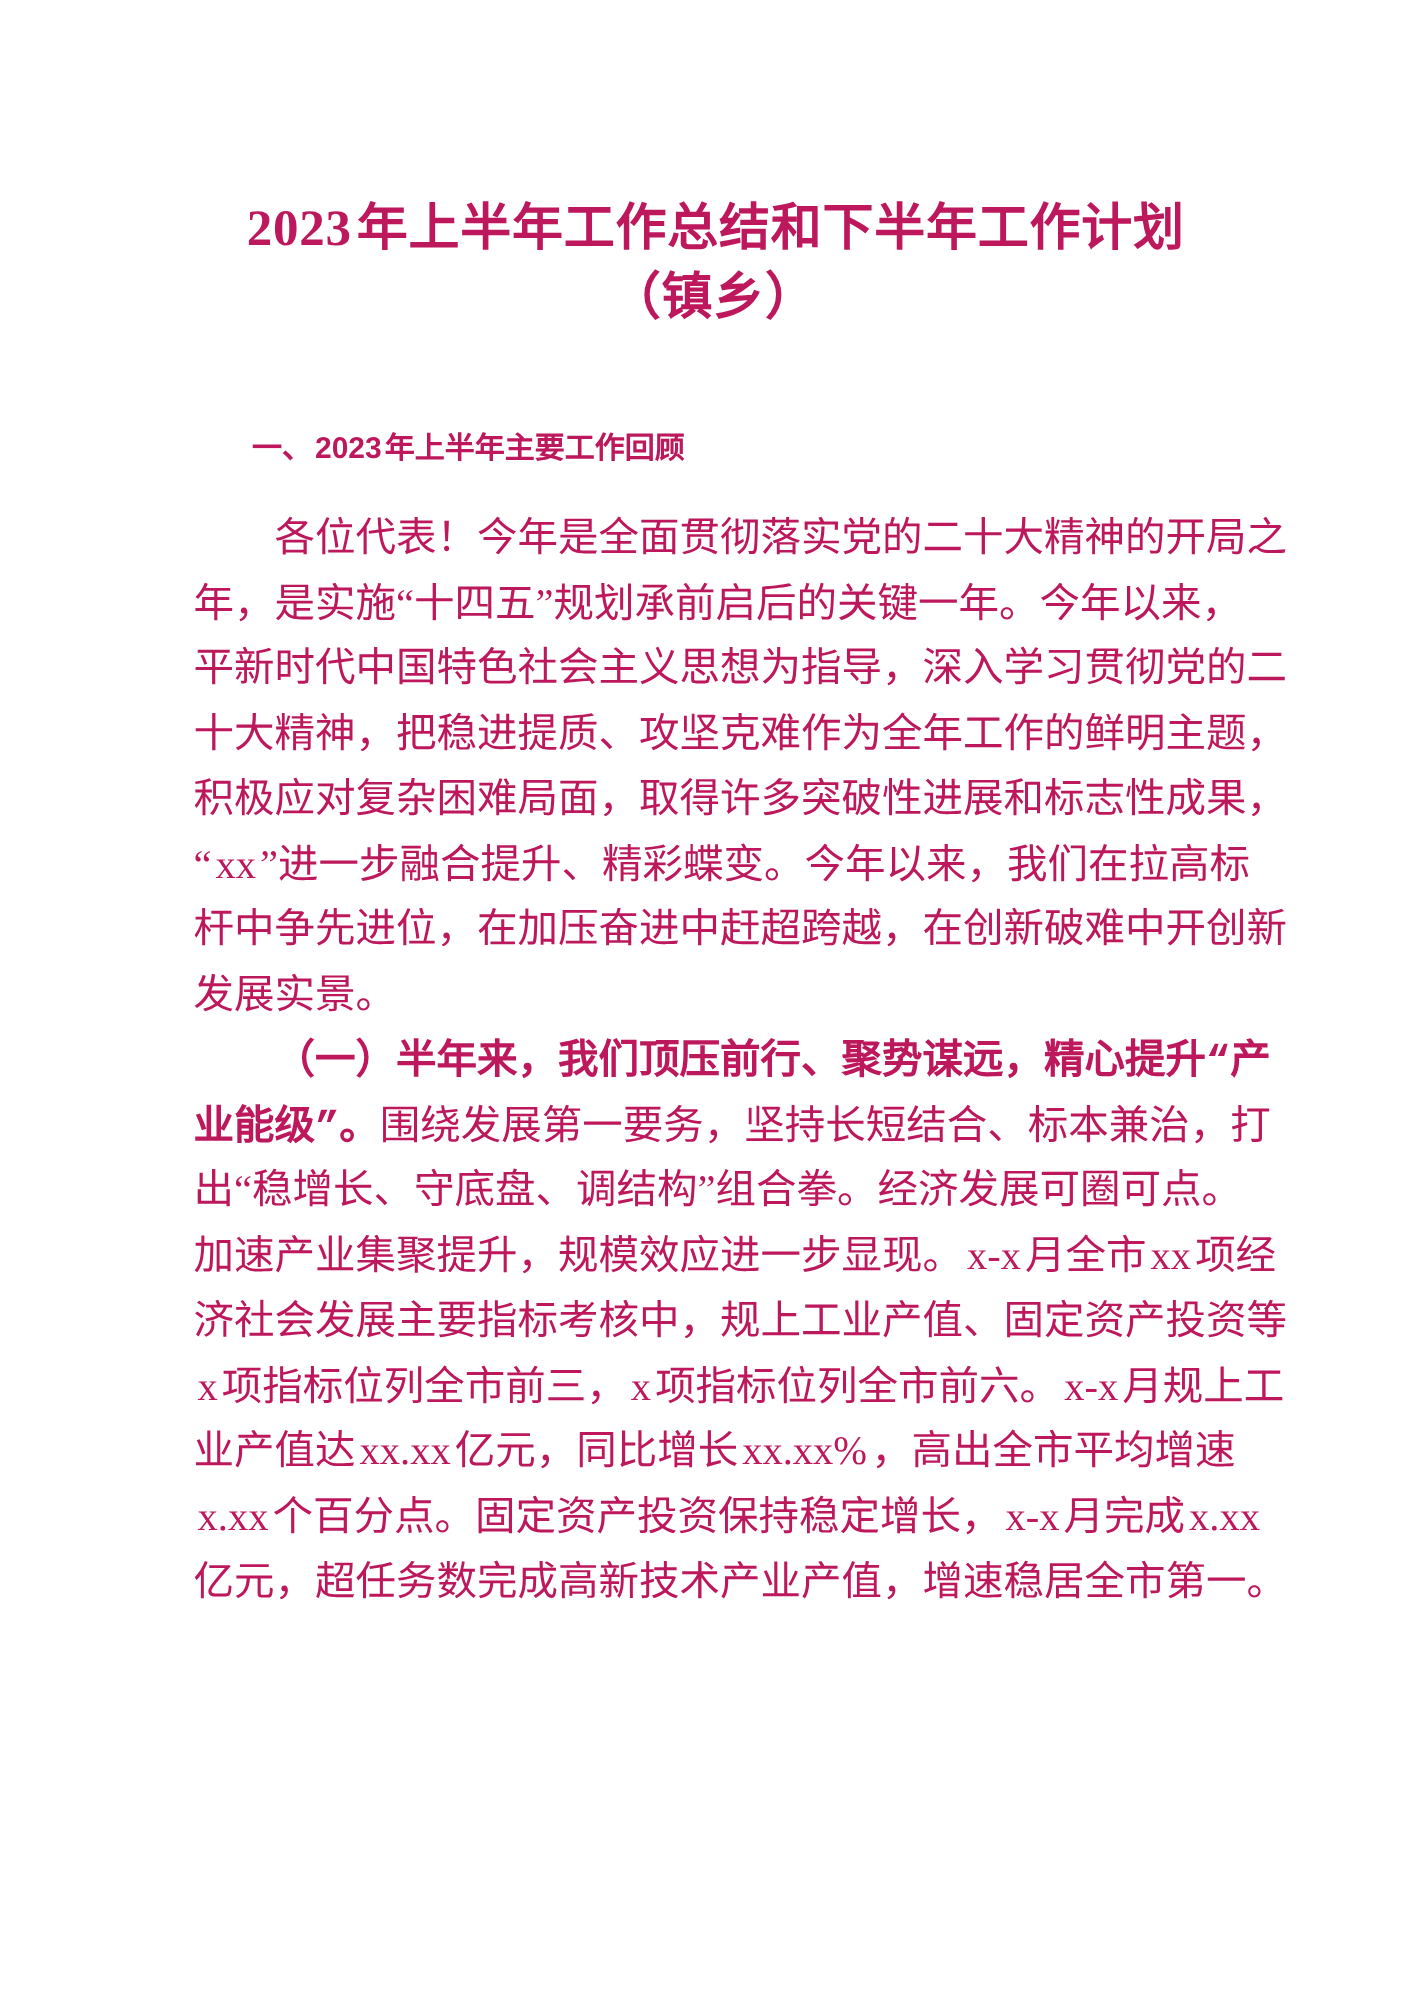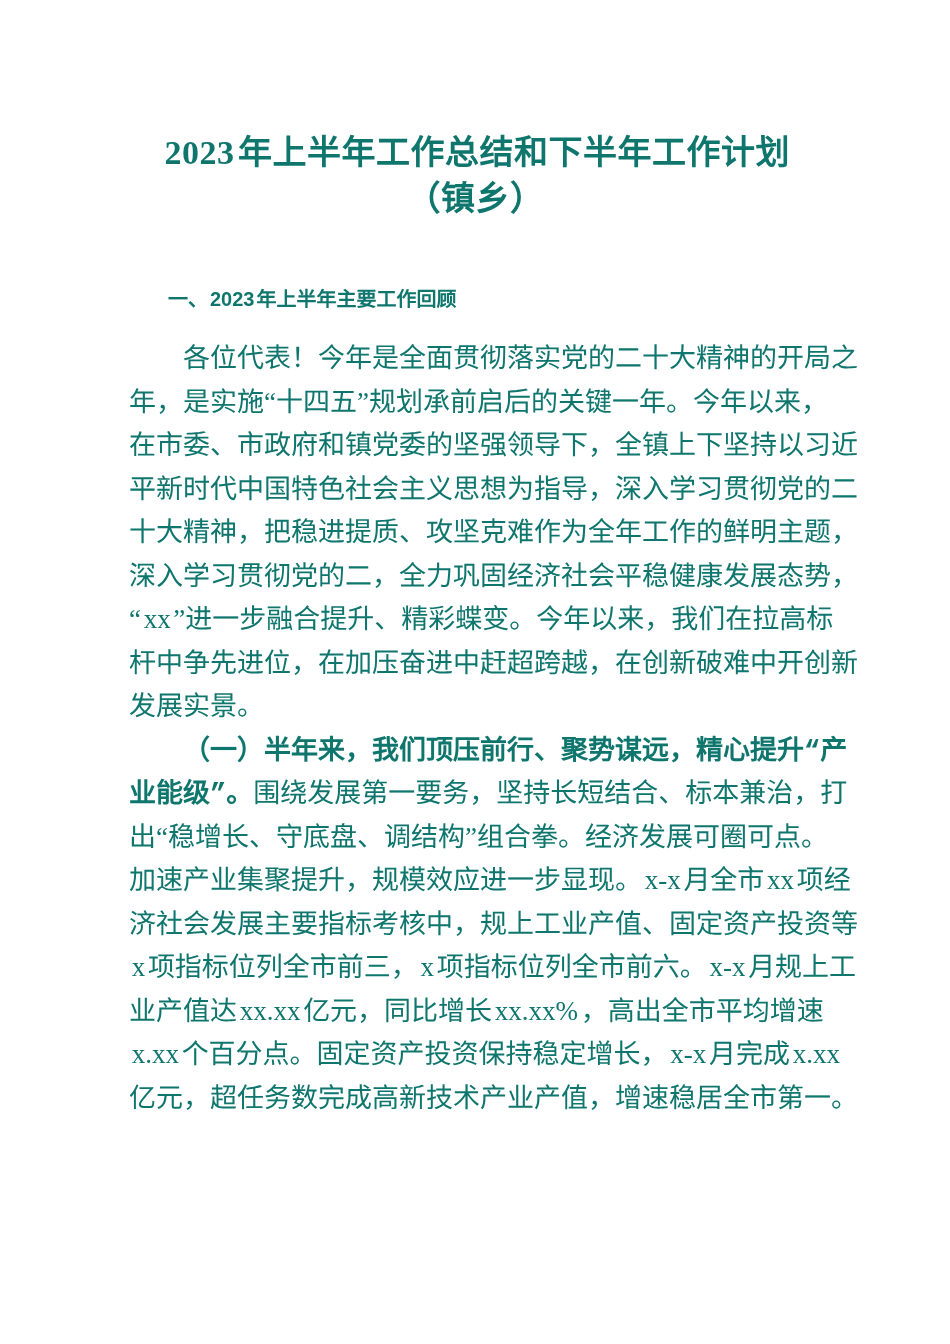--- a/index.html
+++ b/index.html
@@ -6,21 +6,21 @@
     margin: 0;
     padding: 0;
     background: #ffffff;
   }
   .page {
     position: relative;
     box-sizing: border-box;
     width: 950px;
     height: 1192px;
     background: #ffffff;
-    color: #0f766e;
+    color: #be185d;
     padding: 130px 112px 0 113px;
     overflow: hidden;
     font-family: "Liberation Serif", serif;
   }
   .title {
     margin: 0;
     font-size: 34px;
     font-weight: bold;
     line-height: 46px;
     text-align: center;
@@ -67,24 +67,23 @@
 <div class="page">
   <h1 class="title">
       <div><span class="latin">2023</span>年上半年工作总结和下半年工作计划</div>
       <div>（镇乡）</div>
     </h1>
   <h2 class="heading">一、<span class="latin">2023</span>年上半年主要工作回顾</h2>
   <div class="bodytext">
       <div>
         <div class="line fill first">各位代表！今年是全面贯彻落实党的二十大精神的开局之</div>
         <div class="line fill">年，是实施“十四五”规划承前启后的关键一年。今年以来，</div>
-        <div class="line fill">在市委、市政府和镇党委的坚强领导下，全镇上下坚持以习近</div>
         <div class="line fill">平新时代中国特色社会主义思想为指导，深入学习贯彻党的二</div>
         <div class="line fill">十大精神，把稳进提质、攻坚克难作为全年工作的鲜明主题，</div>
-        <div class="line fill">深入学习贯彻党的二，全力巩固经济社会平稳健康发展态势，</div>
+        <div class="line fill">积极应对复杂困难局面，取得许多突破性进展和标志性成果，</div>
         <div class="line fill">“<span class="latin">xx</span>”进一步融合提升、精彩蝶变。今年以来，我们在拉高标</div>
         <div class="line fill">杆中争先进位，在加压奋进中赶超跨越，在创新破难中开创新</div>
         <div class="line">发展实景。</div>
       </div>
       <div>
         <div class="line fill first"><span class="seg-bold">（一）半年来，我们顶压前行、聚势谋远，精心提升“产</span></div>
         <div class="line fill"><span class="seg-bold">业能级”。</span>围绕发展第一要务，坚持长短结合、标本兼治，打</div>
         <div class="line fill">出“稳增长、守底盘、调结构”组合拳。经济发展可圈可点。</div>
         <div class="line fill">加速产业集聚提升，规模效应进一步显现。<span class="latin">x-x</span>月全市<span class="latin">xx</span>项经</div>
         <div class="line fill">济社会发展主要指标考核中，规上工业产值、固定资产投资等</div>

